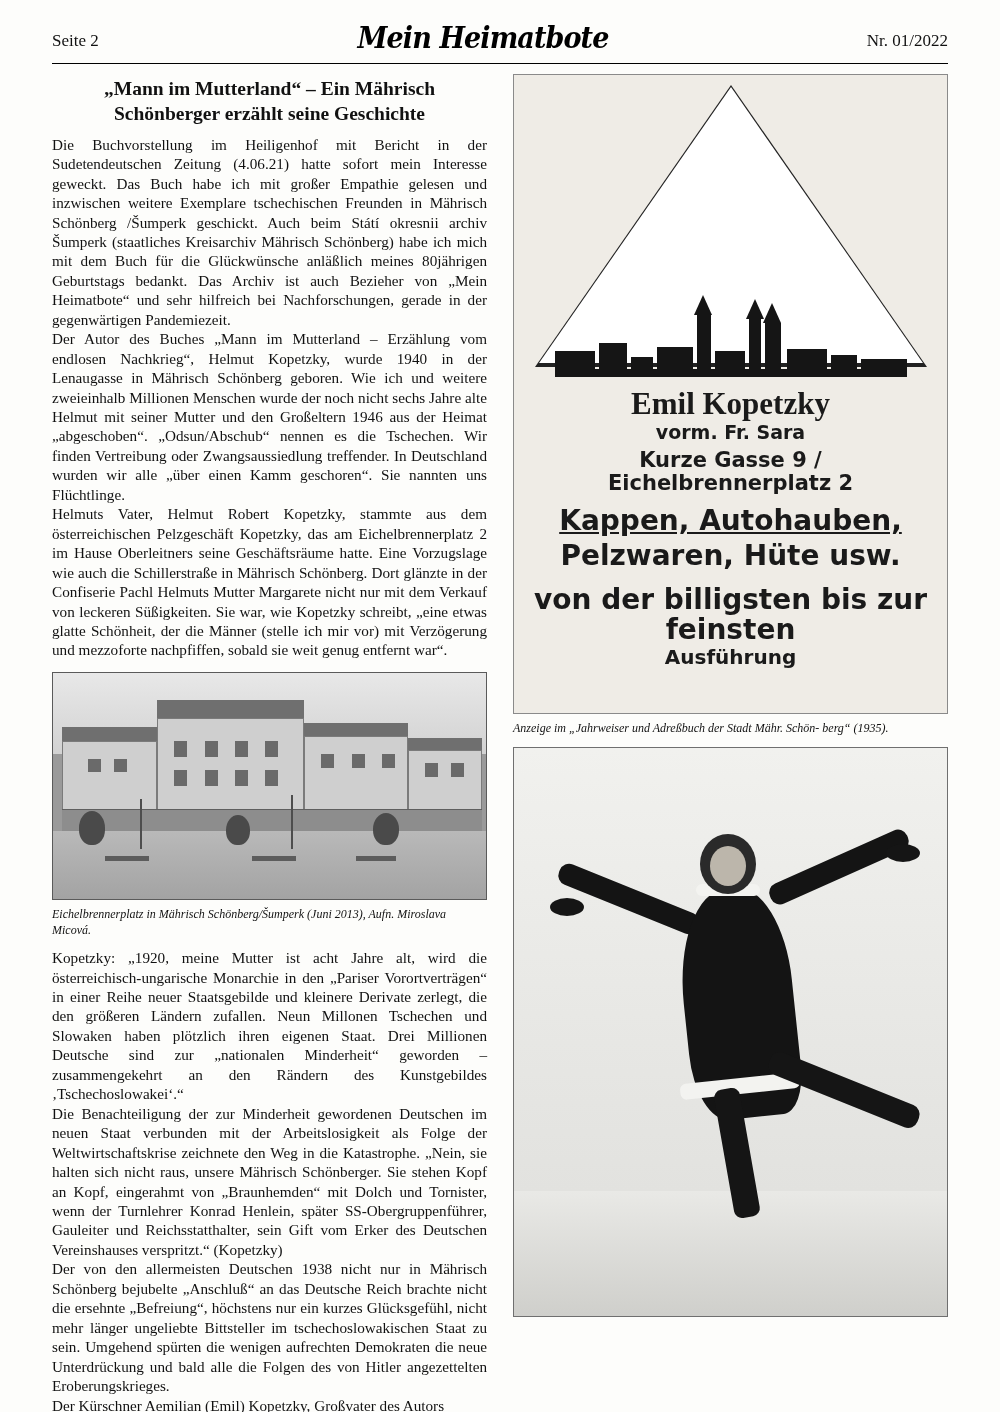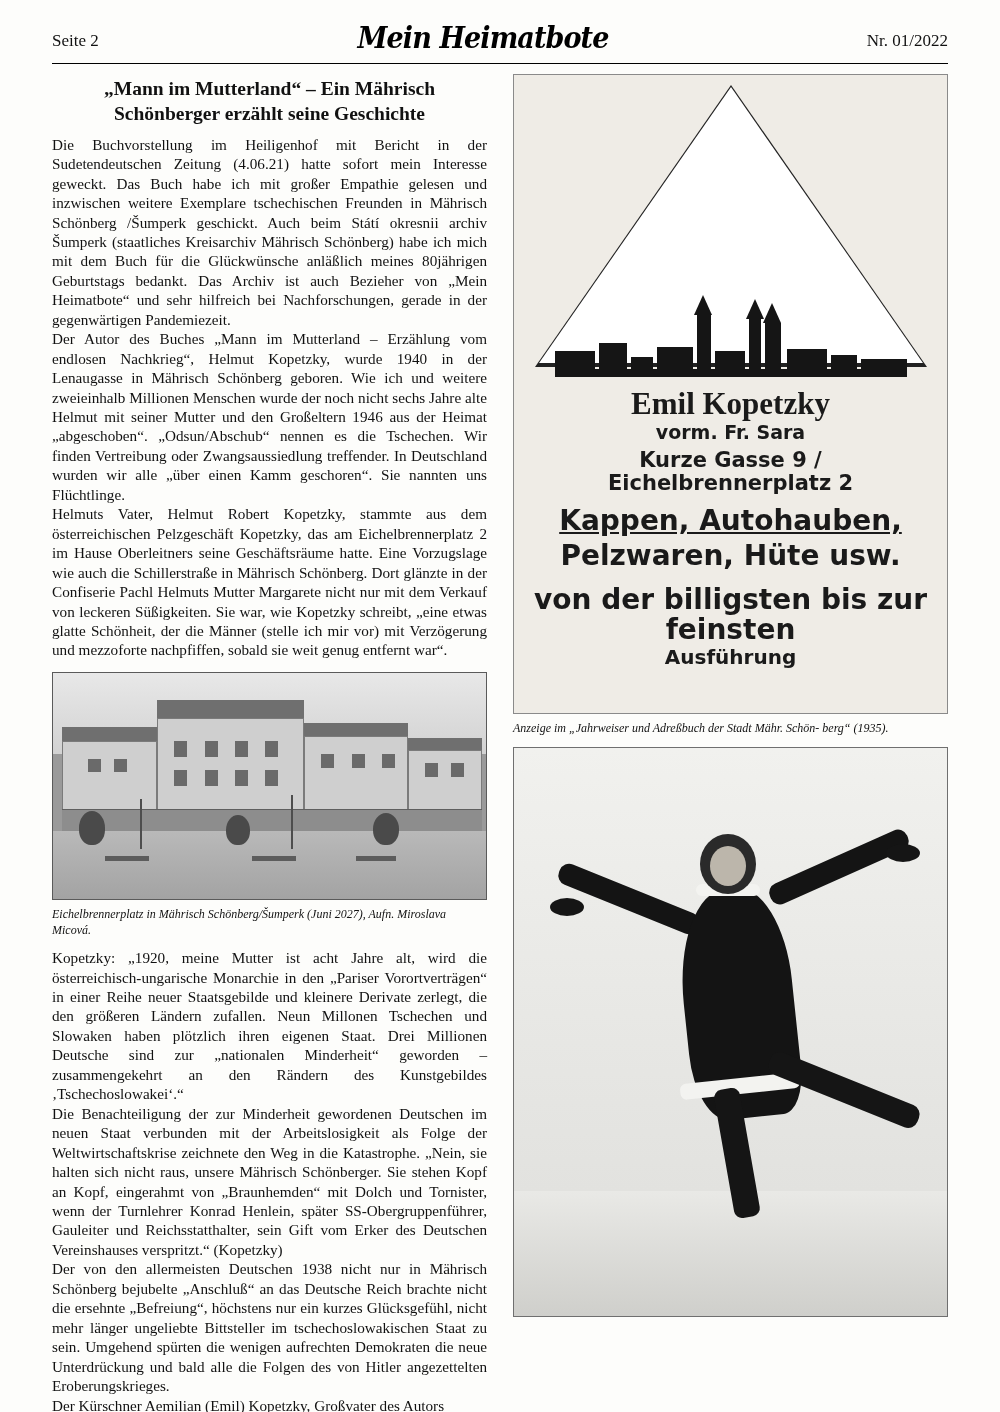--- a/index.html
+++ b/index.html
@@ -351,21 +351,21 @@
         <div class="lamp" style="left:20%; bottom:22%; height:22%;"></div>
         <div class="lamp" style="left:55%; bottom:22%; height:24%;"></div>
         <div class="tree" style="left:6%;  bottom:24%; width:26px; height:34px;"></div>
         <div class="tree" style="left:40%; bottom:24%; width:24px; height:30px;"></div>
         <div class="tree" style="left:74%; bottom:24%; width:26px; height:32px;"></div>
         <div class="bench" style="left:12%; bottom:17%; width:44px;"></div>
         <div class="bench" style="left:46%; bottom:17%; width:44px;"></div>
         <div class="bench" style="left:70%; bottom:17%; width:40px;"></div>
       </div>
 
-      <div class="caption">Eichelbrennerplatz in Mährisch Schönberg/Šumperk (Juni 2027), Aufn. Miroslava Micová.</div>
+      <div class="caption">Eichelbrennerplatz in Mährisch Schönberg/Šumperk (Juni 2013), Aufn. Miroslava Micová.</div>
 
       <p class="body">Kopetzky: „1920, meine Mutter ist acht Jahre alt, wird die österreichisch-ungarische Monarchie in den „Pariser Vorortverträgen“ in einer Reihe neuer Staatsgebilde und kleinere Derivate zerlegt, die den größeren Ländern zufallen. Neun Millonen Tschechen und Slowaken haben plötzlich ihren eigenen Staat. Drei Millionen Deutsche sind zur „nationalen Minderheit“ geworden – zusammengekehrt an den Rändern des Kunstgebildes ‚Tschechoslowakei‘.“</p>
       <p class="body">Die Benachteiligung der zur Minderheit gewordenen Deutschen im neuen Staat verbunden mit der Arbeitslosigkeit als Folge der Weltwirtschaftskrise zeichnete den Weg in die Katastrophe. „Nein, sie halten sich nicht raus, unsere Mährisch Schönberger. Sie stehen Kopf an Kopf, eingerahmt von „Braunhemden“ mit Dolch und Tornister, wenn der Turnlehrer Konrad Henlein, später SS-Obergruppenführer, Gauleiter und Reichsstatthalter, sein Gift vom Erker des Deutschen Vereinshauses verspritzt.“ (Kopetzky)</p>
       <p class="body">Der von den allermeisten Deutschen 1938 nicht nur in Mährisch Schönberg bejubelte „Anschluß“ an das Deutsche Reich brachte nicht die ersehnte „Befreiung“, höchstens nur ein kurzes Glücksgefühl, nicht mehr länger ungeliebte Bittsteller im tschechoslowakischen Staat zu sein. Umgehend spürten die wenigen aufrechten Demokraten die neue Unterdrückung und bald alle die Folgen des von Hitler angezettelten Eroberungskrieges.</p>
       <p class="body">Der Kürschner Aemilian (Emil) Kopetzky, Großvater des Autors</p>
     </div>
 
     <div class="col col-right">
 
       <div class="ad">

